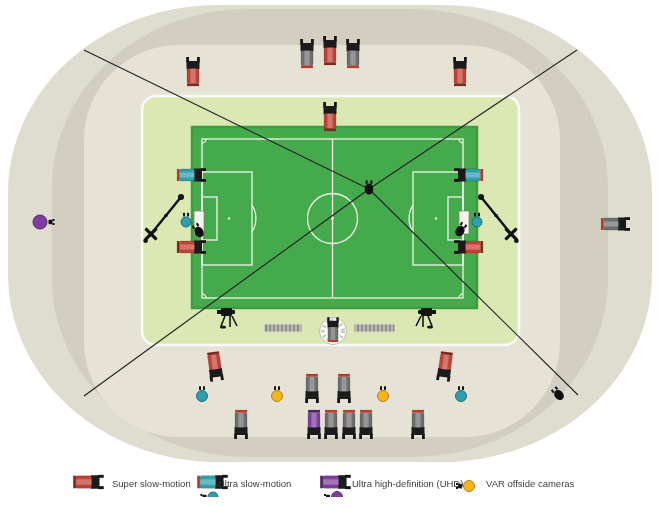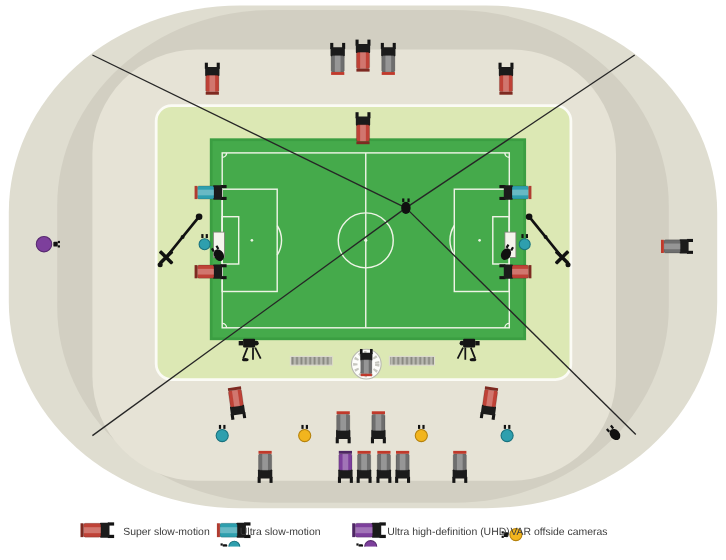--- a/index.html
+++ b/index.html
@@ -367,14 +367,14 @@
             <rect x="11" y="1" width="2" height="2" fill="#111"></rect>
           </g>
           <circle r="5.5" fill="#f2b51e" stroke="#b5820d" stroke-width="1"></circle>
         </g>
       </g>
   </svg>
 
   <span class="legend-label" style="left:112px">Super slow-motion</span>
   <span class="legend-label" style="left:218px">Ultra slow-motion</span>
   <span class="legend-label" style="left:352px">Ultra high-definition (UHD)</span>
-  <span class="legend-label" style="left:464px">VAR offside cameras</span>
+  <span class="legend-label" style="left:486px">VAR offside cameras</span>
 </div>
 
 </body></html>

